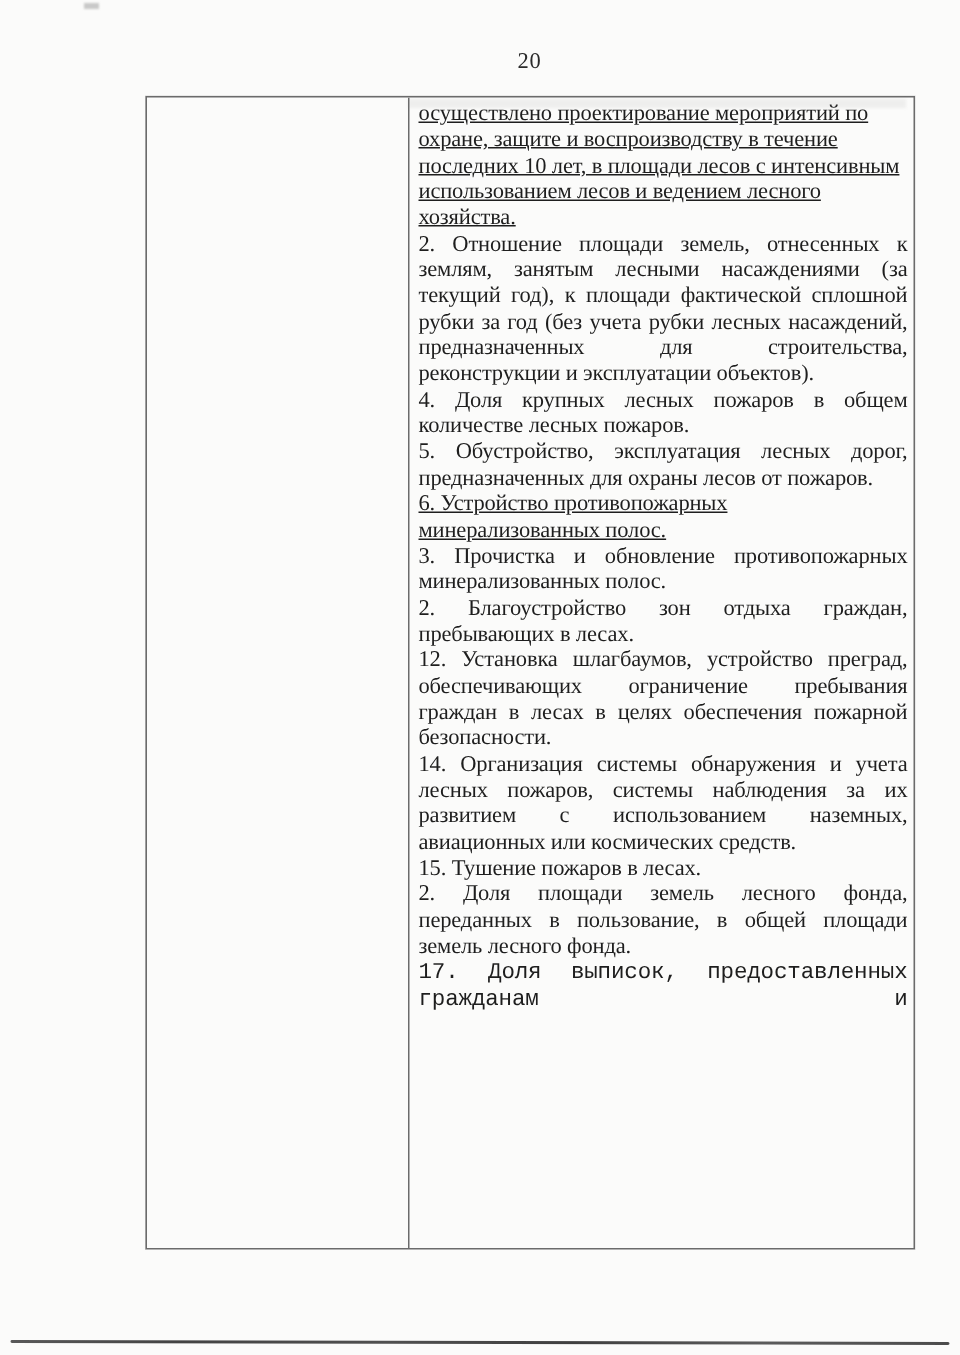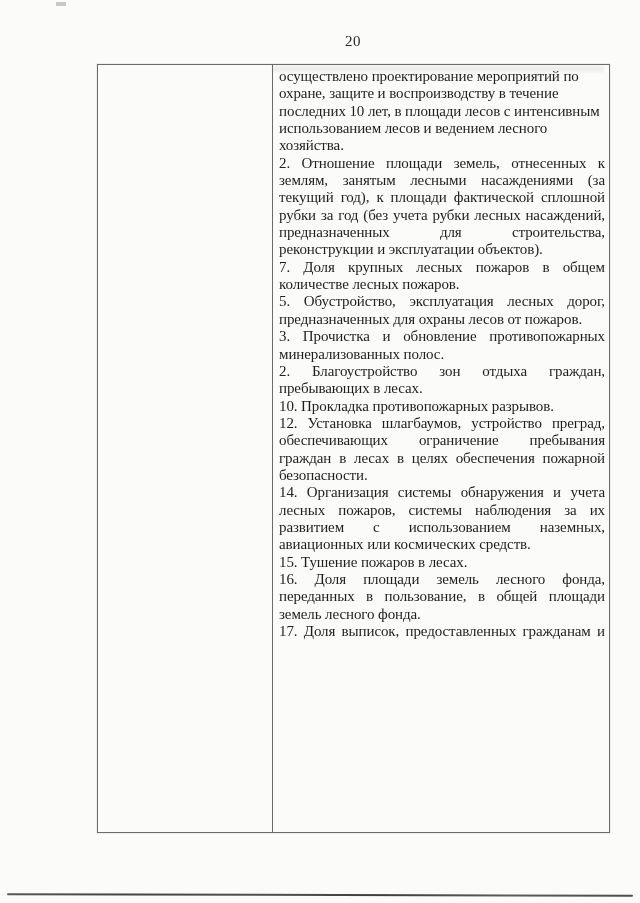--- a/index.html
+++ b/index.html
@@ -52,24 +52,26 @@
   .cell-right p {
     margin: 0;
     padding: 0;
   }
   .cell-right p.justify {
     text-align: justify;
   }
   .cell-right p.prebreak {
     white-space: pre-line;
     text-align: left;
+    text-decoration: underline;
   }
   .cell-right p.justify-last {
     text-align: justify;
     text-align-last: justify;
+    font-family: Liberation Mono, monospace;
   }
   
   .ghost-smudge {
     position: absolute;
     left: 272px;
     top: 66px;
     width: 332px;
     height: 6px;
     background: rgba(125,125,125,0.10);
     filter: blur(1px);
@@ -109,28 +111,29 @@
 
 <div class="doc-table">
   <div class="cell-left"></div>
   <div class="cell-right" id="right-cell">
       <p class="prebreak">осуществлено проектирование мероприятий по
 охране, защите и воспроизводству в течение
 последних 10 лет, в площади лесов с интенсивным
 использованием лесов и ведением лесного
 хозяйства.</p>
       <p class="justify">2. Отношение площади земель, отнесенных к землям, занятым лесными насаждениями (за текущий год), к площади фактической сплошной рубки за год (без учета рубки лесных насаждений, предназначенных для строительства, реконструкции и эксплуатации объектов).</p>
-      <p class="justify">7. Доля крупных лесных пожаров в общем количестве лесных пожаров.</p>
+      <p class="justify">4. Доля крупных лесных пожаров в общем количестве лесных пожаров.</p>
       <p class="justify">5. Обустройство, эксплуатация лесных дорог, предназначенных для охраны лесов от пожаров.</p>
+      <p class="prebreak">6. Устройство противопожарных
+минерализованных полос.</p>
       <p class="justify">3. Прочистка и обновление противопожарных минерализованных полос.</p>
       <p class="justify">2. Благоустройство зон отдыха граждан, пребывающих в лесах.</p>
-      <p class="justify">10. Прокладка противопожарных разрывов.</p>
       <p class="justify">12. Установка шлагбаумов, устройство преград, обеспечивающих ограничение пребывания граждан в лесах в целях обеспечения пожарной безопасности.</p>
       <p class="justify">14. Организация системы обнаружения и учета лесных пожаров, системы наблюдения за их развитием с использованием наземных, авиационных или космических средств.</p>
       <p class="justify">15. Тушение пожаров в лесах.</p>
-      <p class="justify">16. Доля площади земель лесного фонда, переданных в пользование, в общей площади земель лесного фонда.</p>
+      <p class="justify">2. Доля площади земель лесного фонда, переданных в пользование, в общей площади земель лесного фонда.</p>
       <p class="justify-last">17. Доля выписок, предоставленных гражданам и</p>
     </div>
 </div>
 
 <div class="ghost-smudge"></div>
 
 <div class="scan-edge-line"></div>
 
 </body></html>

